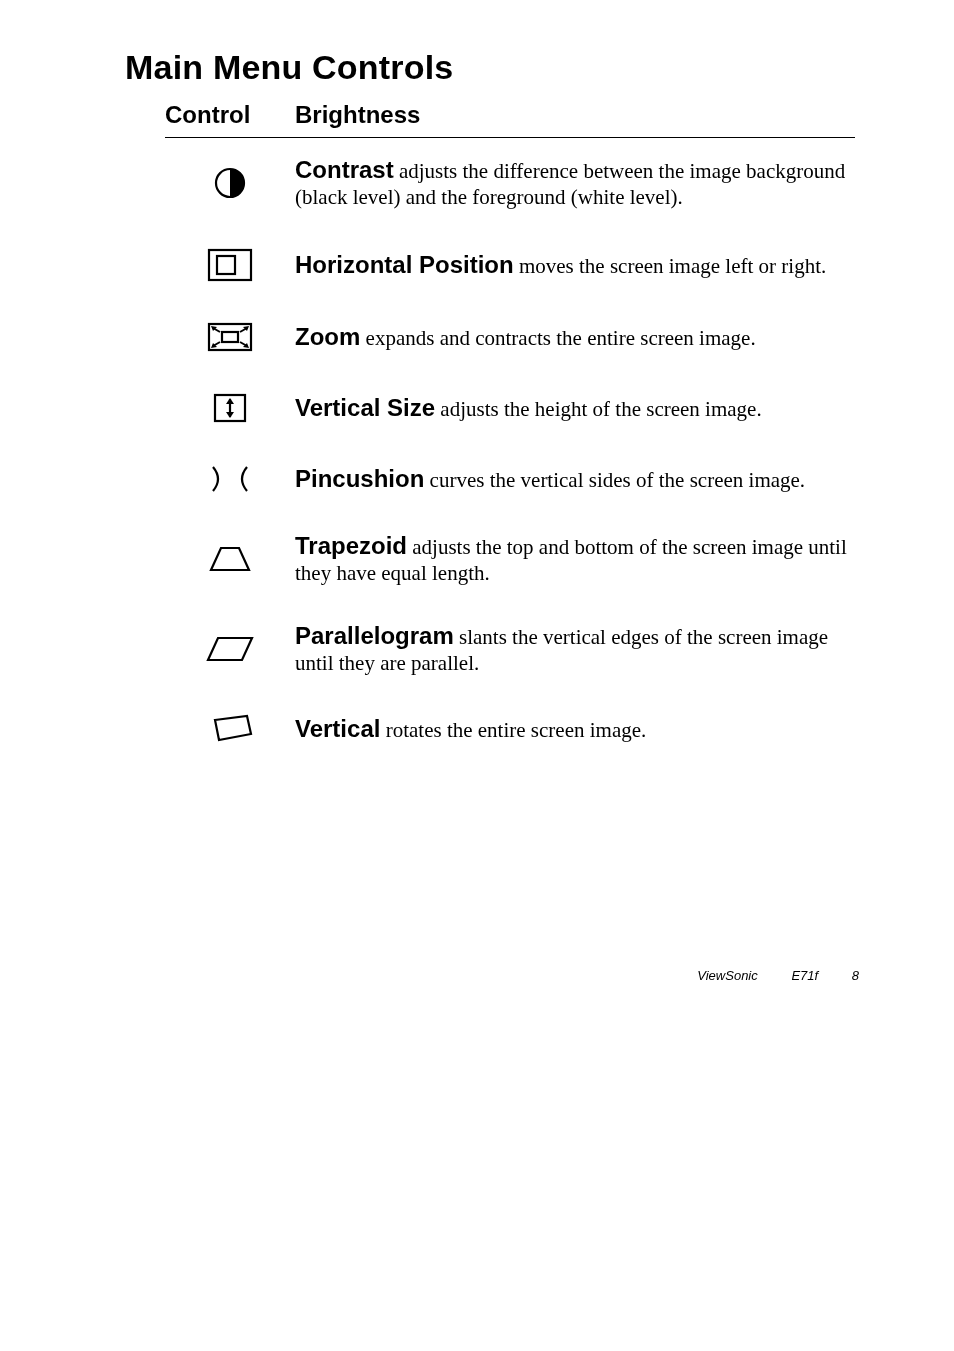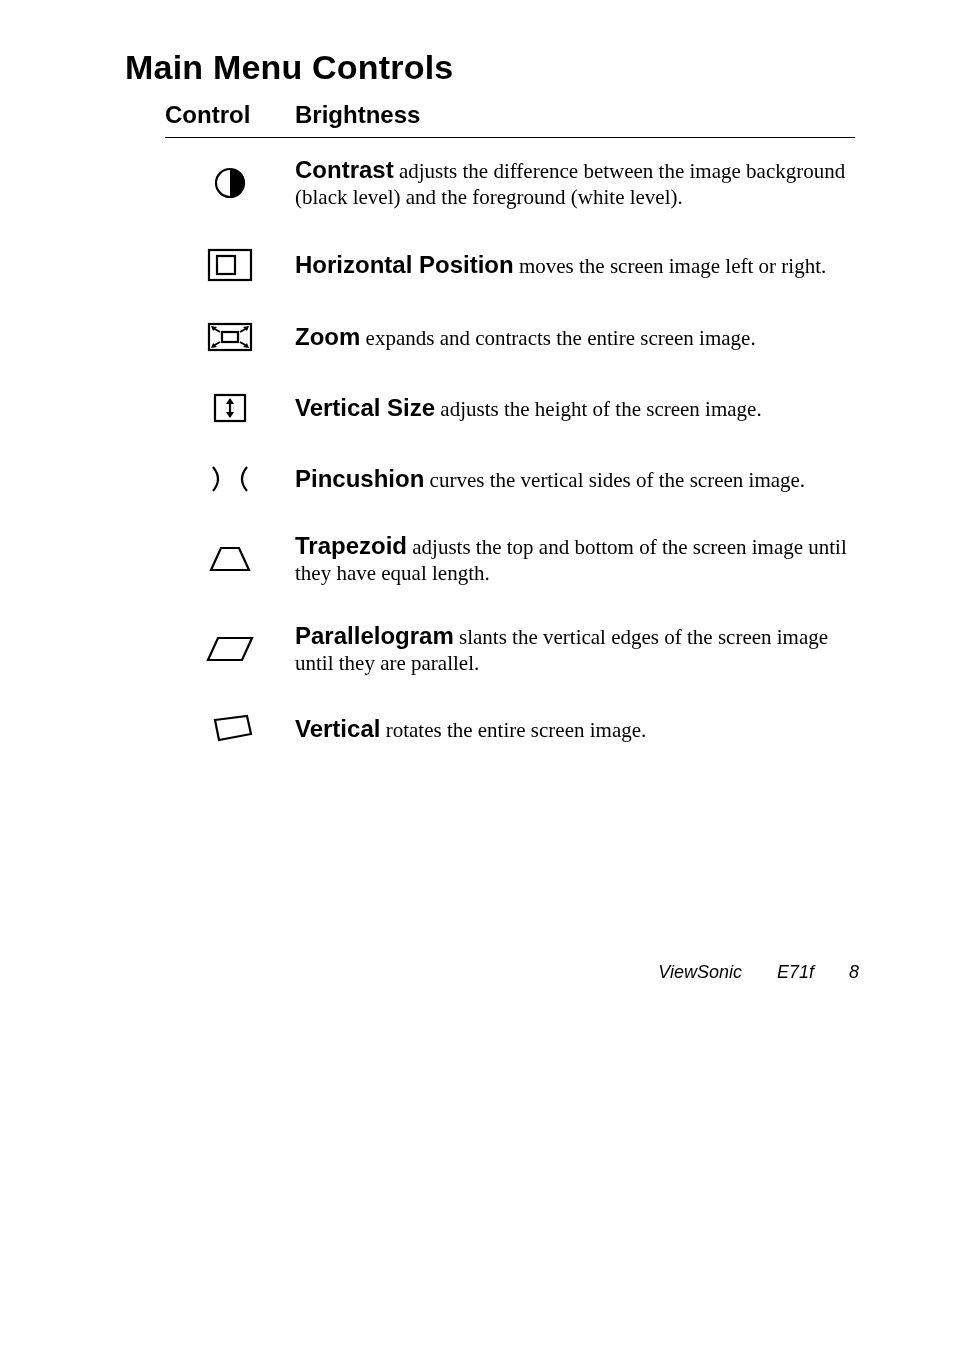--- a/index.html
+++ b/index.html
@@ -63,21 +63,21 @@
   td.exp-cell b {
     font-family: Liberation Sans, sans-serif;
     font-size: 24px;
   }
   .footer {
     position: absolute;
     right: 95px;
     bottom: 70px;
     font-family: Arial, Helvetica, sans-serif;
     font-style: italic;
-    font-size: 18px;
+    font-size: 13px;
   }
   .footer .model {
     font-style: italic;
     margin-left: 30px;
   }
   .footer .pagenum {
     font-style: italic;
     margin-left: 30px;
   }
   svg { display: block; margin: 0 auto; }

